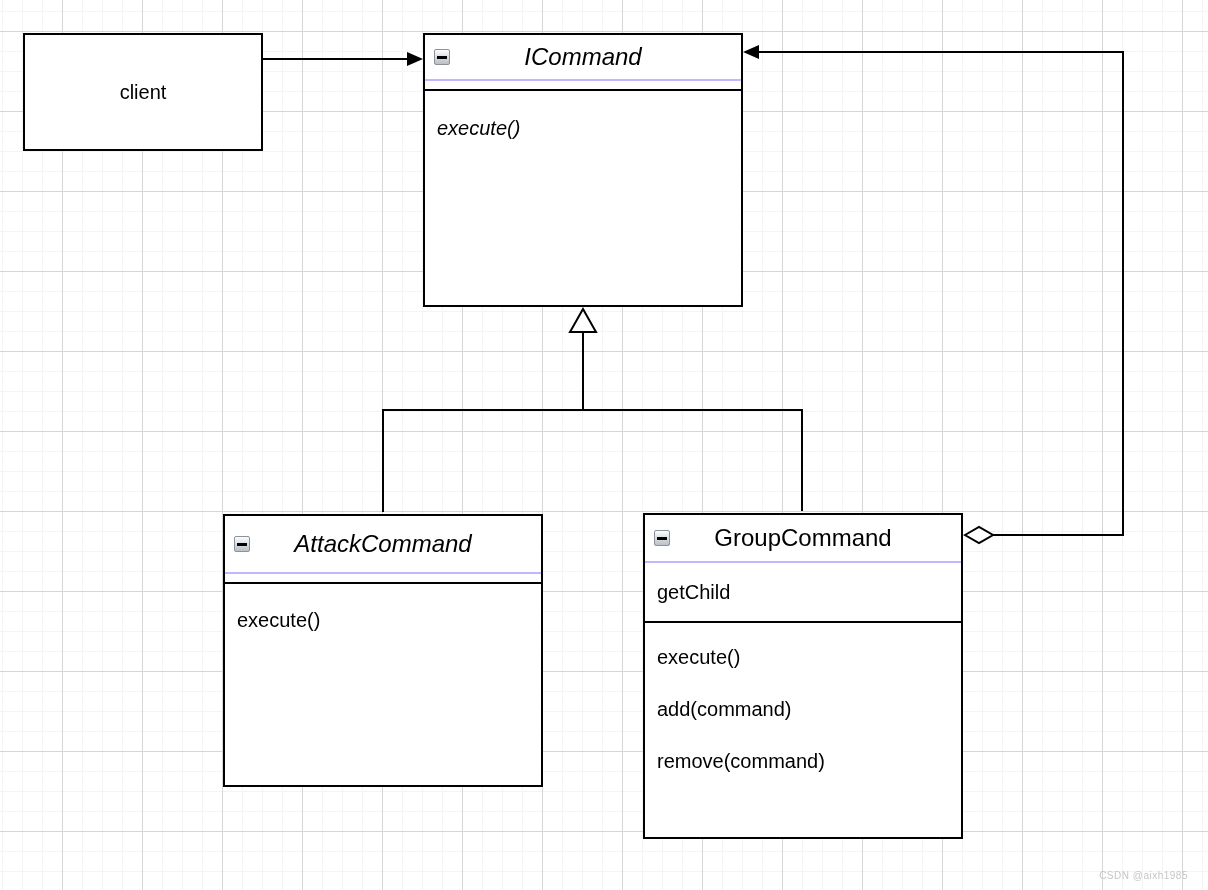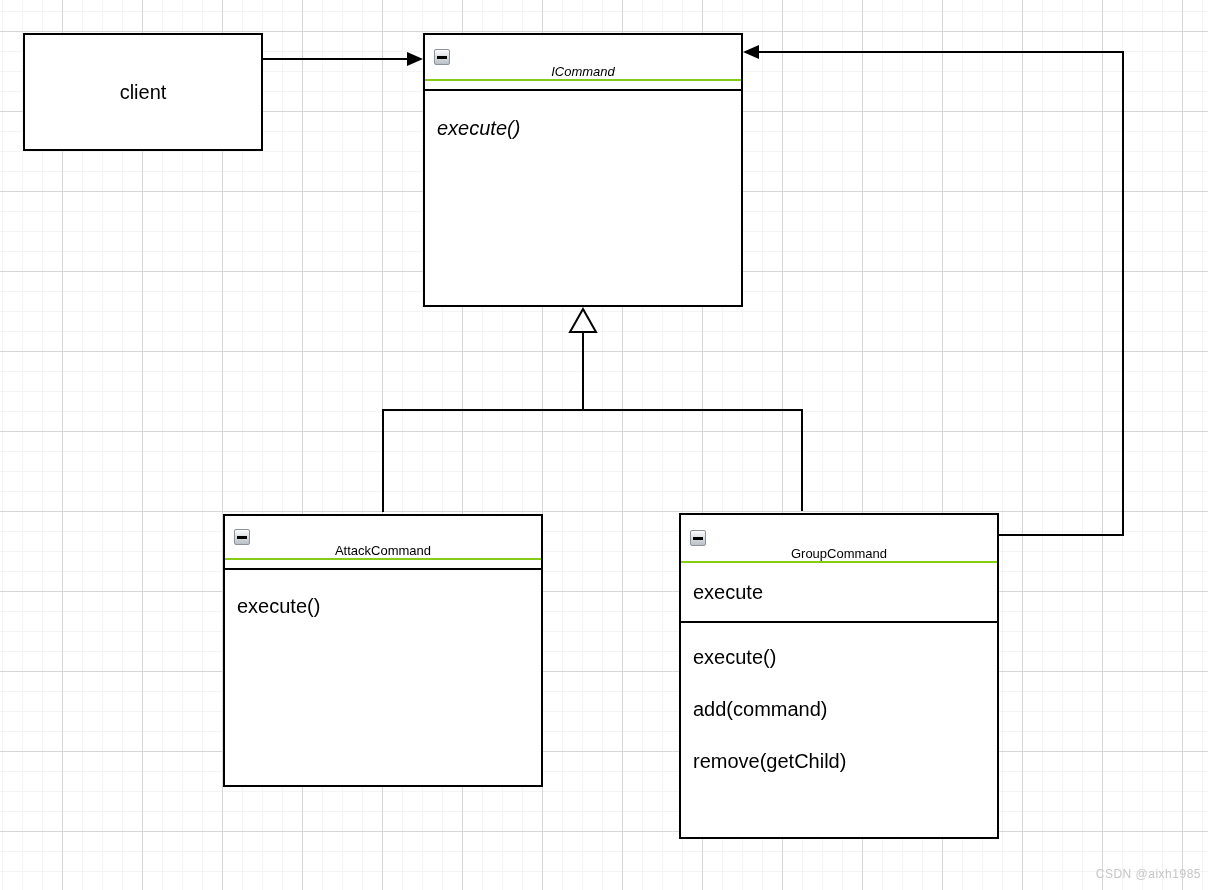--- a/index.html
+++ b/index.html
@@ -31,25 +31,25 @@
   .uml-node {
     position: absolute;
     box-sizing: border-box;
     background: #ffffff;
     border: 2px solid #000000;
     color: #000000;
   }
   .title-bar {
     position: relative;
     box-sizing: border-box;
-    border-bottom: 2px solid #84cc16;
+    border-bottom: 2px solid #c4b5fd;
     display: flex;
-    align-items: flex-end;
+    align-items: center;
     justify-content: center;
-    font-size: 13px;
+    font-size: 24px;
   }
   .title-bar.italic { font-style: italic; }
   .collapse-btn {
     position: absolute;
     left: 9px;
     top: 50%;
     margin-top: -8px;
     width: 16px;
     height: 16px;
     box-sizing: border-box;
@@ -91,23 +91,23 @@
   .method-row.italic { font-style: italic; }
   .simple-node {
     display: flex;
     align-items: center;
     justify-content: center;
     font-size: 20px;
     text-align: center;
   }
   #watermark {
     position: absolute;
-    right: 7px;
+    right: 20px;
     bottom: 9px;
-    font-size: 12px;
+    font-size: 10px;
     color: #c6c6c6;
     letter-spacing: 0.5px;
     text-align: center;
   }
 </style>
 </head>
 <body>
 
 <div id="canvas">
 
@@ -141,43 +141,43 @@
       </span>
       <span>ICommand</span>
     </div>
     <div class="attr-strip"></div>
     <div class="method-section" style="padding-top:23px;">
       <div class="method-row italic" style="height:28px;">execute()</div>
     </div>
   </div>
 
   <div class="uml-node" style="left:223px; top:514px; width:320px; height:273px;">
-    <div class="title-bar" style="height:44px;">
+    <div class="title-bar" style="height:58px;font-style:italic;">
       <span class="collapse-btn">
         <span class="minus-bar"></span>
       </span>
       <span>AttackCommand</span>
     </div>
     <div class="attr-strip"></div>
     <div class="method-section" style="padding-top:22px;">
       <div class="method-row" style="height:28px;">execute()</div>
     </div>
   </div>
 
-  <div class="uml-node" style="left:679px; top:513px; width:320px; height:326px;">
+  <div class="uml-node" style="left:643px; top:513px; width:320px; height:326px;">
     <div class="title-bar" style="height:48px;">
       <span class="collapse-btn">
         <span class="minus-bar"></span>
       </span>
       <span>GroupCommand</span>
     </div>
     <div class="attr-section" style="height:60px;">
-      <span>execute</span>
+      <span>getChild</span>
     </div>
     <div class="method-section" style="padding-top:8px;">
       <div class="method-row" style="height:52px;">execute()</div>
       <div class="method-row" style="height:52px;">add(command)</div>
-      <div class="method-row" style="height:52px;">remove(getChild)</div>
+      <div class="method-row" style="height:52px;">remove(command)</div>
     </div>
   </div>
 
   <div id="watermark">CSDN @aixh1985</div>
 </div>
 
 </body></html>

